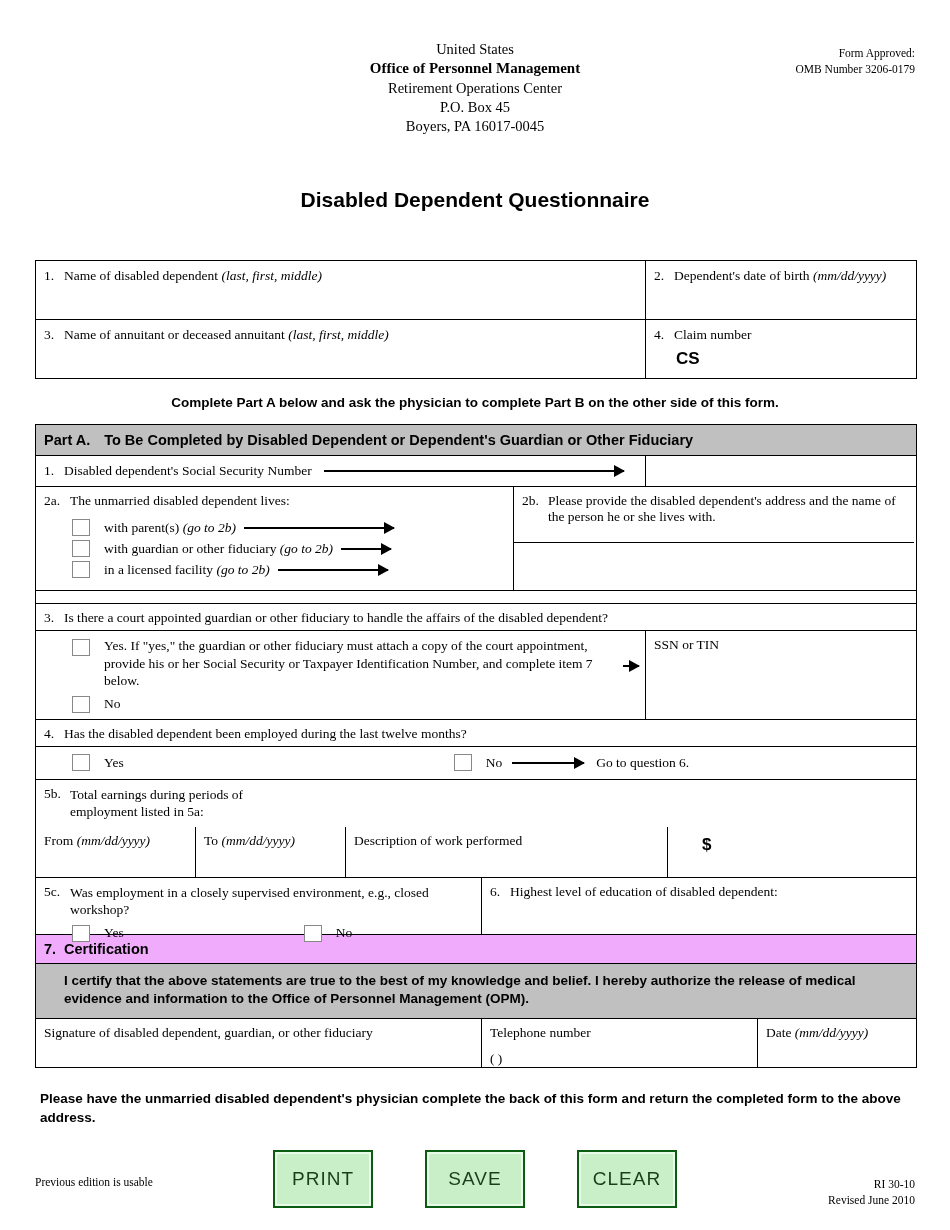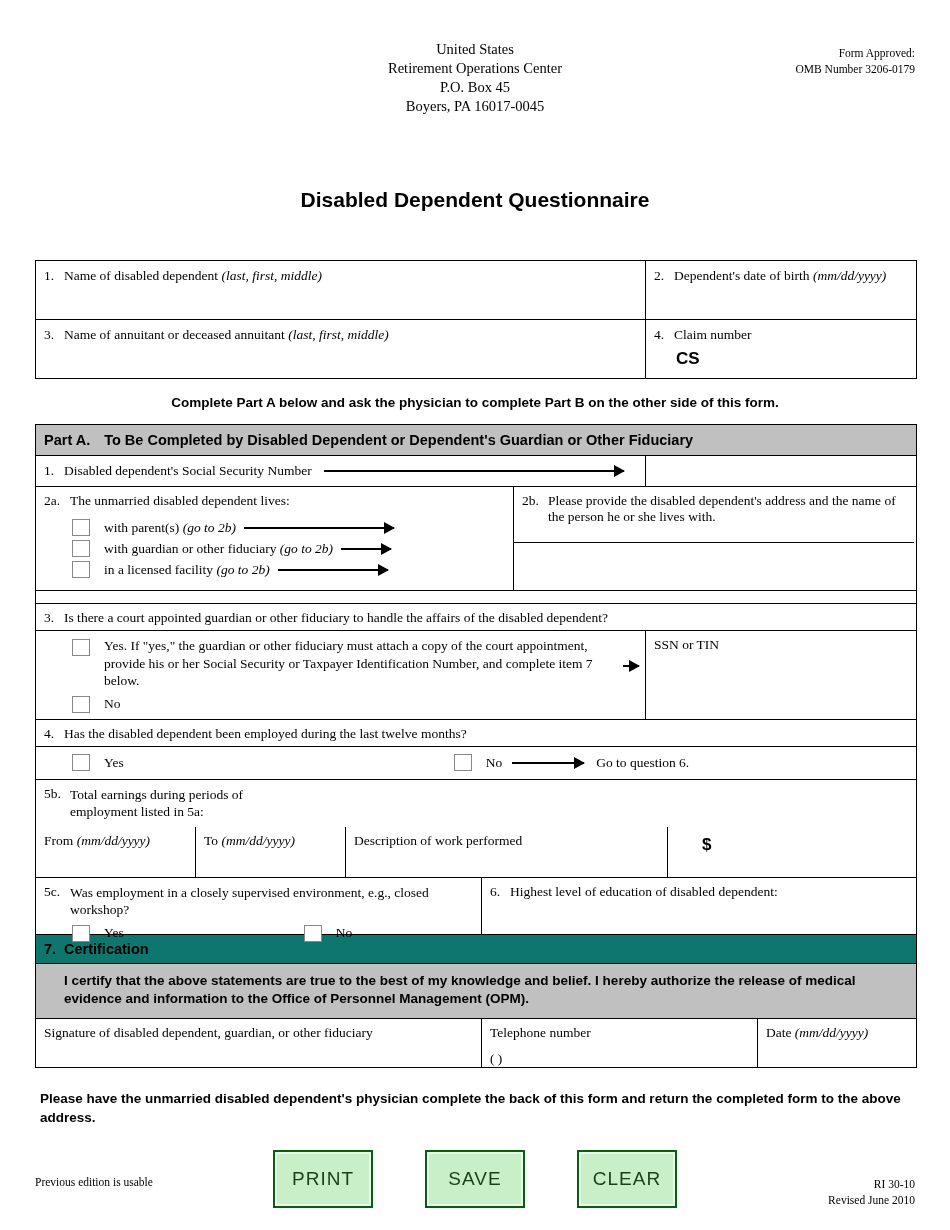--- a/index.html
+++ b/index.html
@@ -181,21 +181,21 @@
   .r3-right { width: 268px; font-family: Liberation Serif, serif; }
   .r5a-1 { width: 160px; }
   .r5a-2 { width: 150px; }
   .r5a-3 { width: 322px; }
   .r5a-4 { width: 246px; }
 
   .r5c-left { width: 446px; }
   .r5c-right { width: 432px; }
 
   .cert-head {
-    background: #0f766e;
+    background: #f0abfc;
     border-bottom: 1.3px solid #000;
     font-family: "Liberation Sans", sans-serif;
     font-weight: bold;
     font-size: 14.5px;
     padding: 6px 8px;
   }
   .cert-body {
     background: #c0c0c0;
     border-bottom: 1.3px solid #000;
     font-family: "Liberation Sans", sans-serif;
@@ -256,20 +256,21 @@
   }
 </style>
 </head>
 <body>
 
 <div class="page">
 
   <div class="header">
     <div class="agency">
       <div>United States</div>
+      <div class="bold">Office of Personnel Management</div>
       <div>Retirement Operations Center</div>
       <div>P.O. Box 45</div>
       <div>Boyers, PA 16017-0045</div>
     </div>
     <div class="omb">
       <div>Form Approved:</div>
       <div>OMB Number 3206-0179</div>
     </div>
   </div>
 

